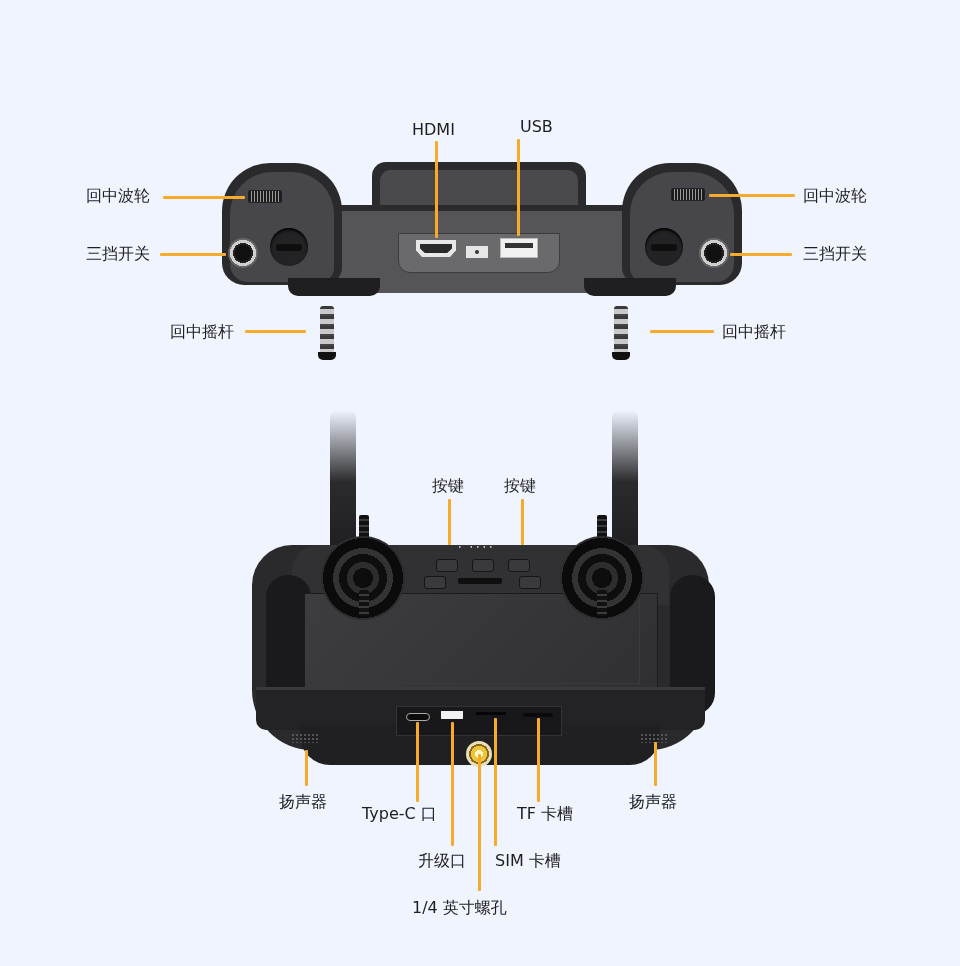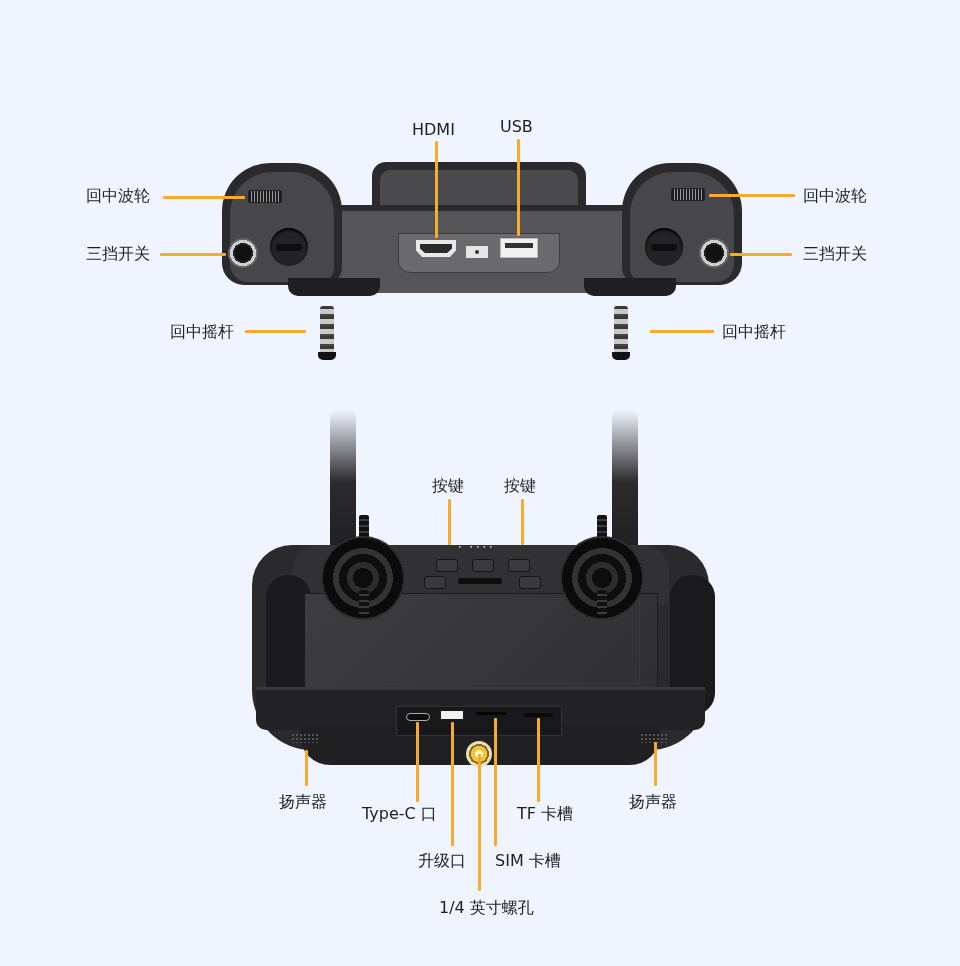--- a/index.html
+++ b/index.html
@@ -85,21 +85,21 @@
   <div class="usb"></div>
 
   <div class="stick-top" style="left:320px; top:306px"></div>
   <div class="stick-cap" style="left:318px; top:352px"></div>
   <div class="stick-top" style="left:614px; top:306px"></div>
   <div class="stick-cap" style="left:612px; top:352px"></div>
 </div>
 
 <div class="lbl" style="left:412px; top:120px">HDMI</div>
 <div class="vl" style="left:435px; top:141px; height:97px"></div>
-<div class="lbl" style="left:500px; top:117px">USB</div>
+<div class="lbl" style="left:520px; top:117px">USB</div>
 <div class="vl" style="left:517px; top:139px; height:97px"></div>
 
 <div class="lbl" style="left:86px; top:186px">回中波轮</div>
 <div class="hl" style="left:163px; top:196px; width:82px"></div>
 <div class="lbl" style="left:86px; top:244px">三挡开关</div>
 <div class="hl" style="left:160px; top:253px; width:66px"></div>
 <div class="lbl" style="left:170px; top:322px">回中摇杆</div>
 <div class="hl" style="left:245px; top:330px; width:61px"></div>
 
 <div class="lbl" style="left:803px; top:186px">回中波轮</div>
@@ -159,19 +159,19 @@
 <div class="vl" style="left:654px; top:742px; height:44px"></div>
 <div class="lbl" style="left:629px; top:792px">扬声器</div>
 
 <div class="vl" style="left:416px; top:722px; height:80px"></div>
 <div class="lbl" style="left:362px; top:804px">Type-C 口</div>
 
 <div class="vl" style="left:451px; top:722px; height:124px"></div>
 <div class="lbl" style="left:418px; top:851px">升级口</div>
 
 <div class="vl" style="left:478px; top:754px; height:137px"></div>
-<div class="lbl" style="left:439px; top:898px">1/4 英寸螺孔</div>
+<div class="lbl" style="left:412px; top:898px">1/4 英寸螺孔</div>
 
 <div class="vl" style="left:494px; top:718px; height:128px"></div>
 <div class="lbl" style="left:495px; top:851px">SIM 卡槽</div>
 
 <div class="vl" style="left:537px; top:718px; height:84px"></div>
 <div class="lbl" style="left:517px; top:804px">TF 卡槽</div>
 
 </body></html>

